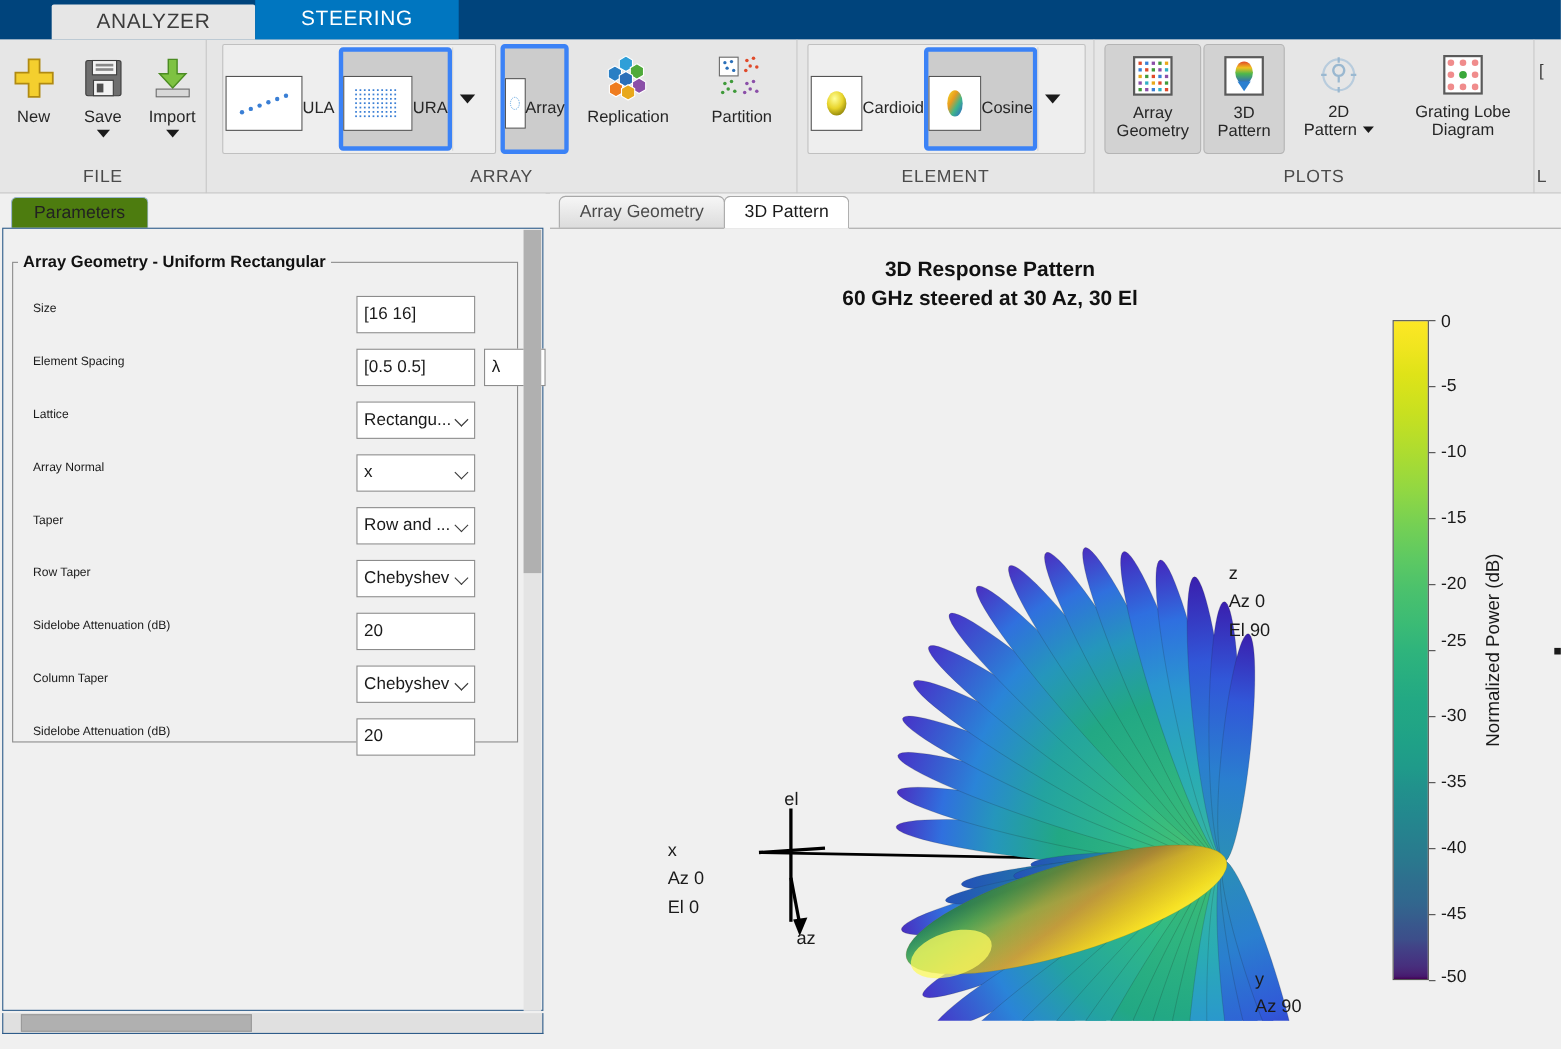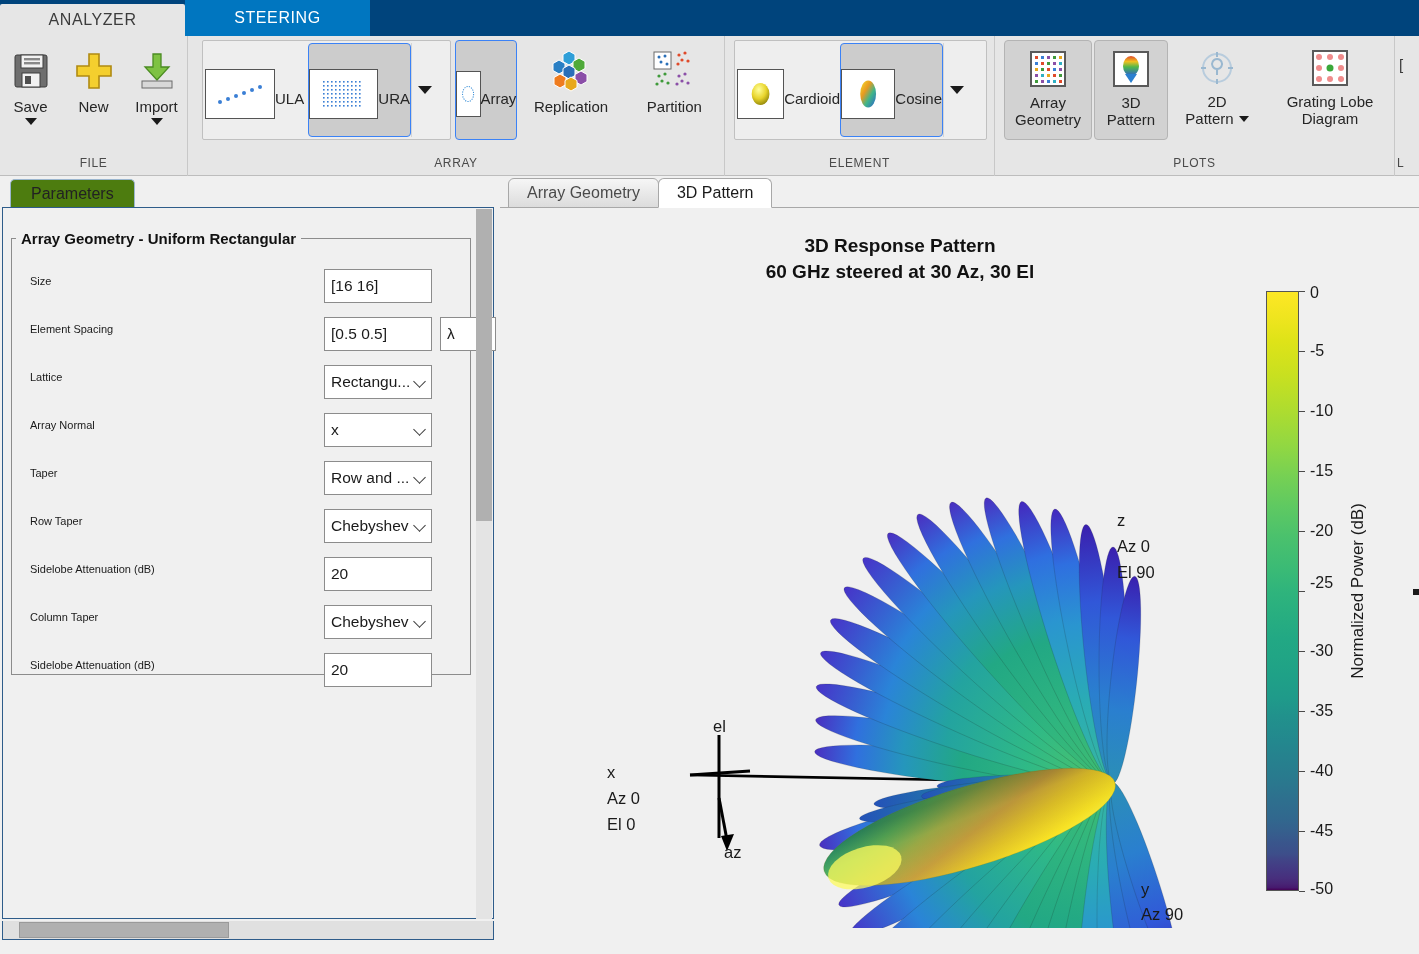--- a/index.html
+++ b/index.html
@@ -13,21 +13,21 @@
   #app { position: relative; width: 1419px; height: 954px; }
 
   
   .ribbon-tabstrip {
     position: absolute; left: 0; top: 0; width: 1419px; height: 36px;
     background: #00447c;
   }
   .rtab {
     position: absolute; top: 0; height: 36px;
     display: flex; align-items: center; justify-content: center;
-    font-size: 16px; letter-spacing: .6px;
+    font-size: 19px; letter-spacing: .6px; margin-left: 47px;
   }
   .rtab.analyzer {
     left: 0; width: 185px; top: 4px; height: 32px;
     background: #e6e6e6; color: #3c3c3c;
     border-top-left-radius: 2px; border-top-right-radius: 2px;
   }
   .rtab.steering {
     left: 185px; width: 185px; height: 36px;
     background: #0076c0; color: #ffffff;
   }
@@ -36,21 +36,21 @@
     position: absolute; left: 0; top: 36px; width: 1419px; height: 140px;
     background: #e6e6e6;
     border-bottom: 1px solid #bdbdbd;
   }
   .rgroup {
     position: absolute; top: 0; height: 140px;
     border-right: 1px solid #c8c8c8;
   }
   .rgroup-label {
     position: absolute; bottom: 6px; left: 0; width: 100%;
-    text-align: center; font-size: 12px; color: #4a4a4a; letter-spacing: .6px;
+    text-align: center; font-size: 16px; color: #4a4a4a; letter-spacing: .6px;
   }
   .rgroup-inner {
     position: absolute; top: 4px; left: 0; width: 100%; height: 112px;
     display: flex; align-items: flex-start;
   }
 
   .bigbtn {
     width: 62px; height: 104px;
     display: flex; flex-direction: column; align-items: center;
     padding-top: 6px; cursor: default;
@@ -68,21 +68,21 @@
   .gallery {
     border: 1px solid #c0c0c0; background: #eeeeee;
     height: 100px; display: flex; align-items: stretch; padding: 2px;
     border-radius: 2px;
   }
   .gitem {
     width: 103px; display: flex; flex-direction: row; align-items: center;
     justify-content: flex-start; padding-top: 8px; border-radius: 4px;
     cursor: default;
   }
-  .gitem.selected { background: #cccccc; border: 1px solid #3b82f6; }
+  .gitem.selected { background: #cccccc; border: 4px solid #3b82f6; }
   .gitem .thumb {
     width: 70px; height: 50px; background: #ffffff; border: 1px solid #545454;
     display:flex; align-items:center; justify-content:center; overflow:hidden;
   }
   .gitem .glab { margin-top: 8px; font-size: 15px; color: #262626; }
 
   .gal-caret {
     width: 26px; display: flex; align-items: center; justify-content: center;
     border-left: 1px solid #d4d4d4;
   }
@@ -217,40 +217,40 @@
     </div>
   </div>
 
   <div class="ribbon-body">
 
     <div class="rgroup" style="left:0; width:188px;">
       <div class="rgroup-inner" style="justify-content:center; gap:2px;">
 
         <div class="bigbtn">
           <div class="glyph">
+            <svg width="44" height="44" viewBox="0 0 44 44">
+              <path d="M17 5 h10 v12 h12 v10 h-12 v12 h-10 v-12 h-12 v-10 h12 z" fill="#f4cf2e" stroke="#b08a12" stroke-width="1.6"></path>
+            </svg>
+          </div>
+          <div class="lbl">New</div>
+        </div>
+
+        <div class="bigbtn">
+          <div class="glyph">
             <svg width="42" height="42" viewBox="0 0 42 42">
               <rect x="5" y="5" width="32" height="32" rx="2" fill="#6e6e6e" stroke="#3c3c3c"></rect>
               <rect x="11" y="5" width="22" height="13" fill="#f2f2f2" stroke="#3c3c3c"></rect>
               <rect x="14" y="8" width="16" height="2.4" fill="#888"></rect>
               <rect x="14" y="12" width="16" height="2.4" fill="#888"></rect>
               <rect x="12" y="23" width="18" height="14" fill="#f2f2f2" stroke="#3c3c3c"></rect>
               <rect x="15" y="26" width="6" height="8" fill="#4e4e4e"></rect>
             </svg>
           </div>
           <div class="lbl">Save</div>
           <div class="caret-dn"></div>
-        </div>
-
-        <div class="bigbtn">
-          <div class="glyph">
-            <svg width="44" height="44" viewBox="0 0 44 44">
-              <path d="M17 5 h10 v12 h12 v10 h-12 v12 h-10 v-12 h-12 v-10 h12 z" fill="#f4cf2e" stroke="#b08a12" stroke-width="1.6"></path>
-            </svg>
-          </div>
-          <div class="lbl">New</div>
         </div>
 
         <div class="bigbtn">
           <div class="glyph">
             <svg width="42" height="42" viewBox="0 0 42 42">
               <path d="M17 4 h8 v13 h8 l-12 13 l-12 -13 h8 z" fill="#7ec242" stroke="#4b8c22" stroke-width="1.3"></path>
               <rect x="6" y="31" width="30" height="7" fill="#d8d8d8" stroke="#6b6b6b"></rect>
             </svg>
           </div>
           <div class="lbl">Import</div>

